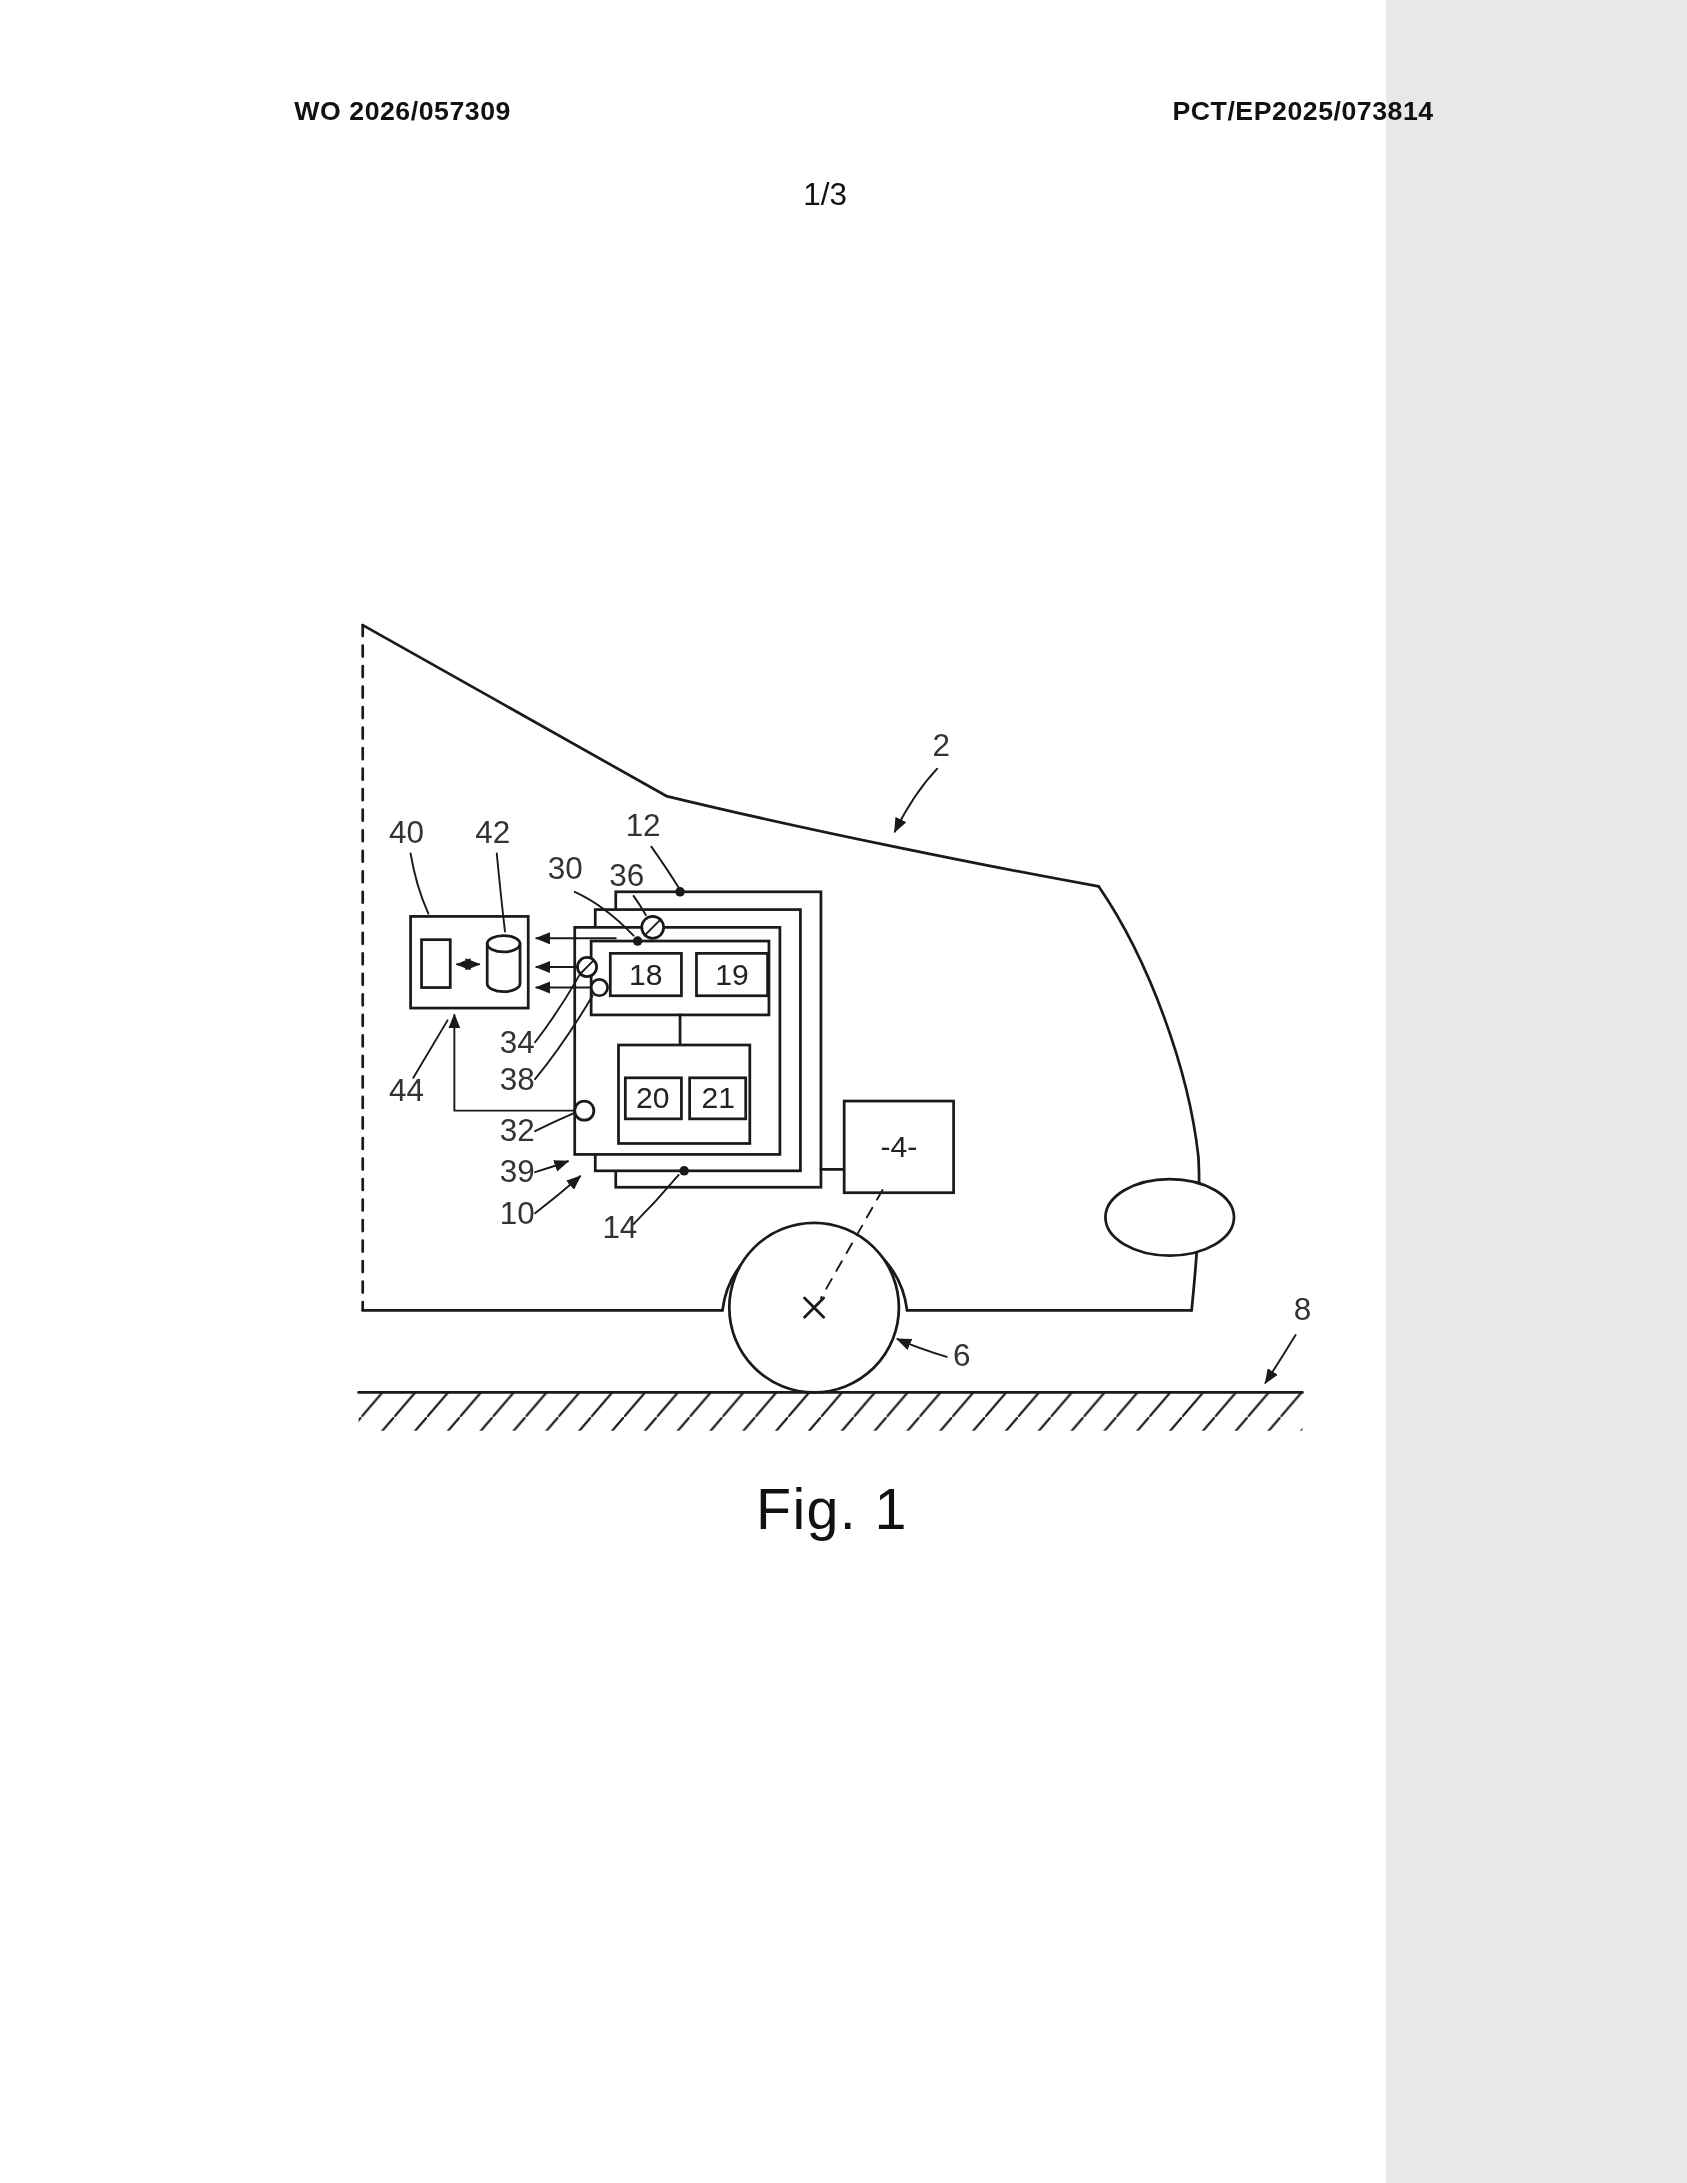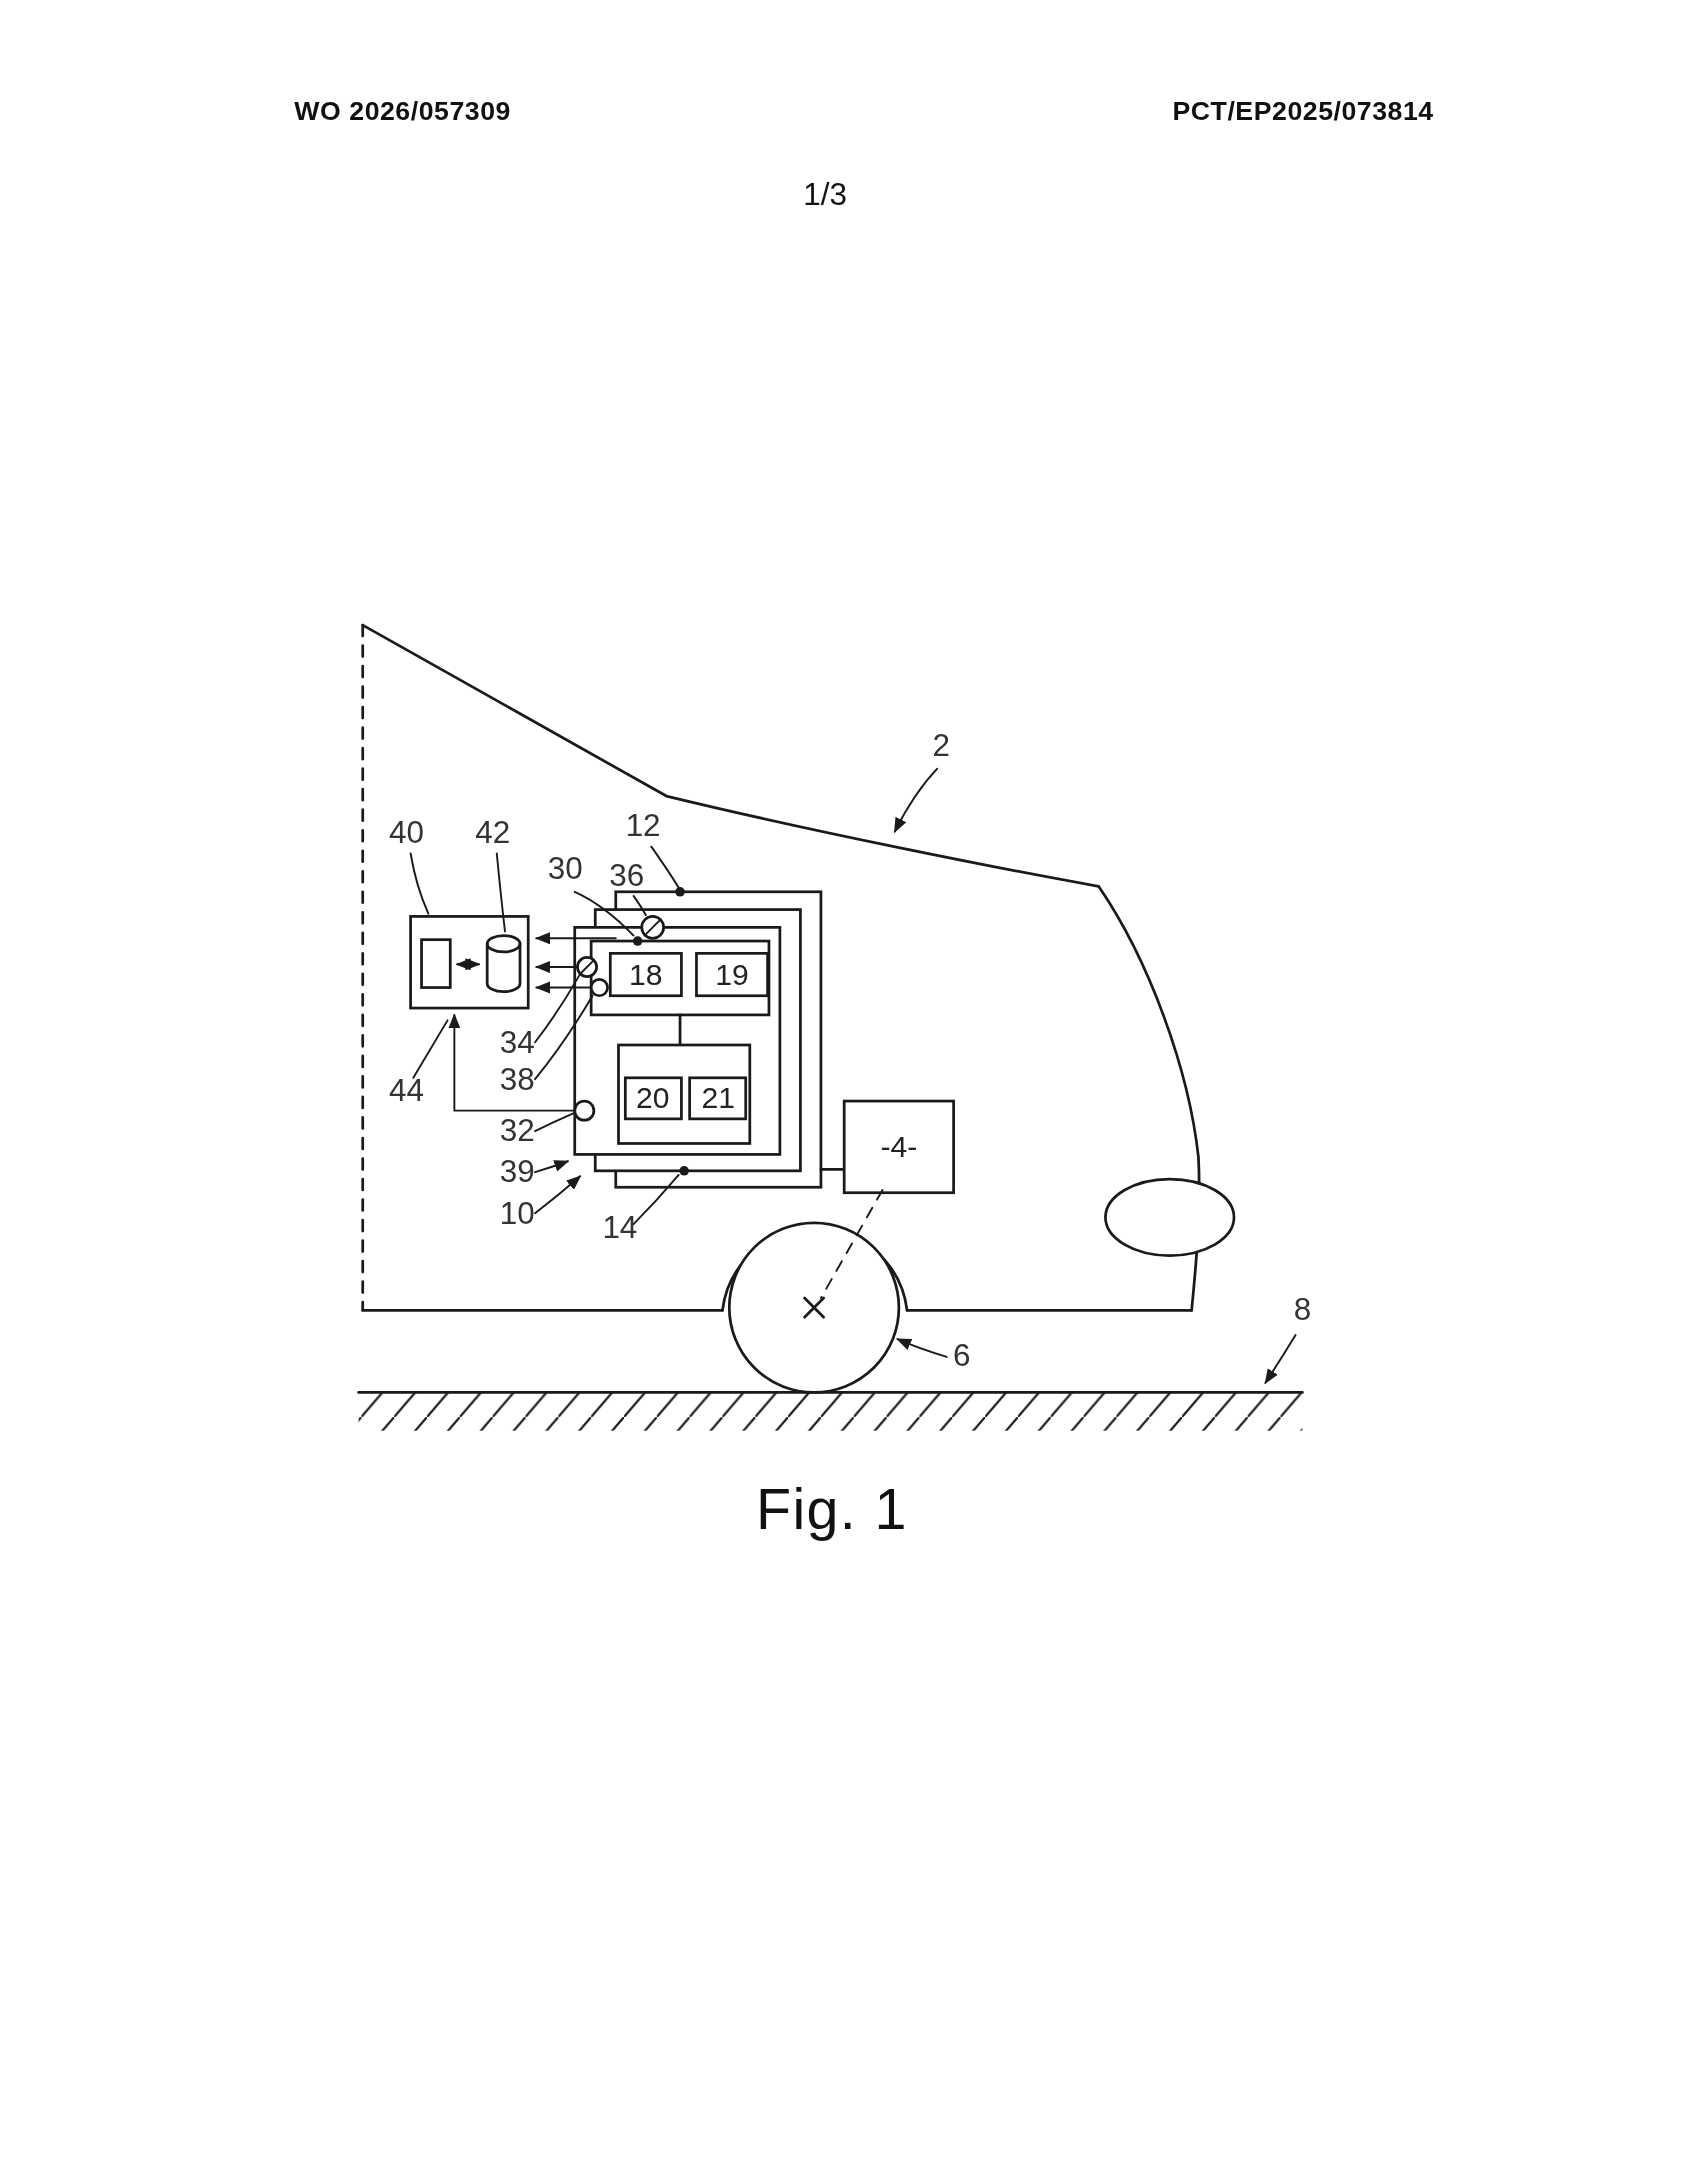--- a/index.html
+++ b/index.html
@@ -1,17 +1,17 @@
 <!DOCTYPE html>
 <html style="font-size:10.6px"><head>
 <meta charset="utf-8">
 <style>
   html,body { margin:0; padding:0; background:#e8e8e8; }
   .page {
-    width:1687px; height:2183px; background:#ffffff; position:relative;
+    width:1386px; height:2183px; background:#ffffff; position:relative;
     font-family:"Liberation Sans", sans-serif;
   }
   svg { display:block; width:1687px; height:2183px; }
   .stroke { stroke:#1a1a1a; stroke-width:2; fill:none; stroke-linecap:round; stroke-linejoin:round; }
   .thin   { stroke:#1a1a1a; stroke-width:1.4; fill:none; stroke-linecap:round; }
   .whitebox { fill:#ffffff; stroke:#1a1a1a; stroke-width:2; }
   .dash { stroke-dasharray:8,7; }
   .hdr  { font:bold 19.5px "Liberation Sans", sans-serif; fill:#111; letter-spacing:0.4px; }
   .pagenum { font:23px "Liberation Sans", sans-serif; fill:#111; text-anchor:middle; }
   .lbl  { font:23px "Liberation Sans", sans-serif; fill:#333; text-anchor:middle; }

